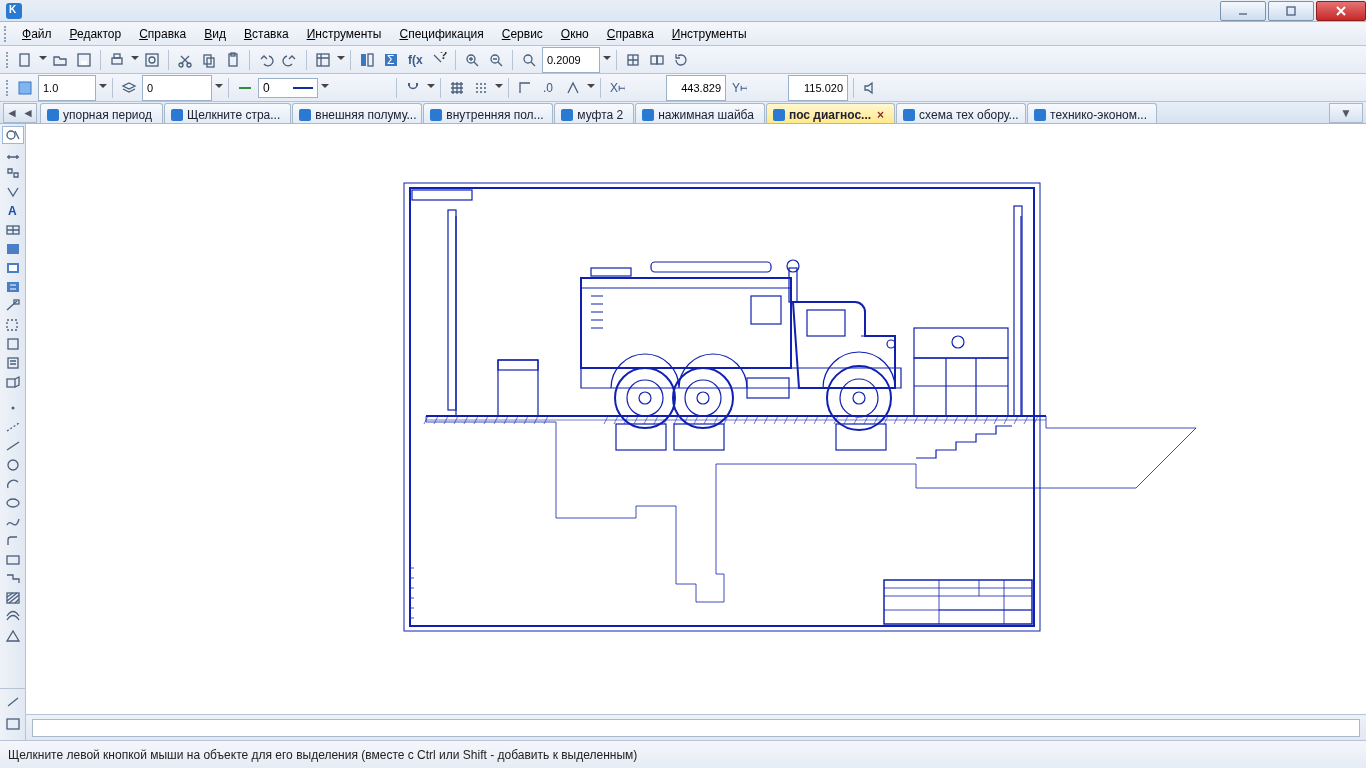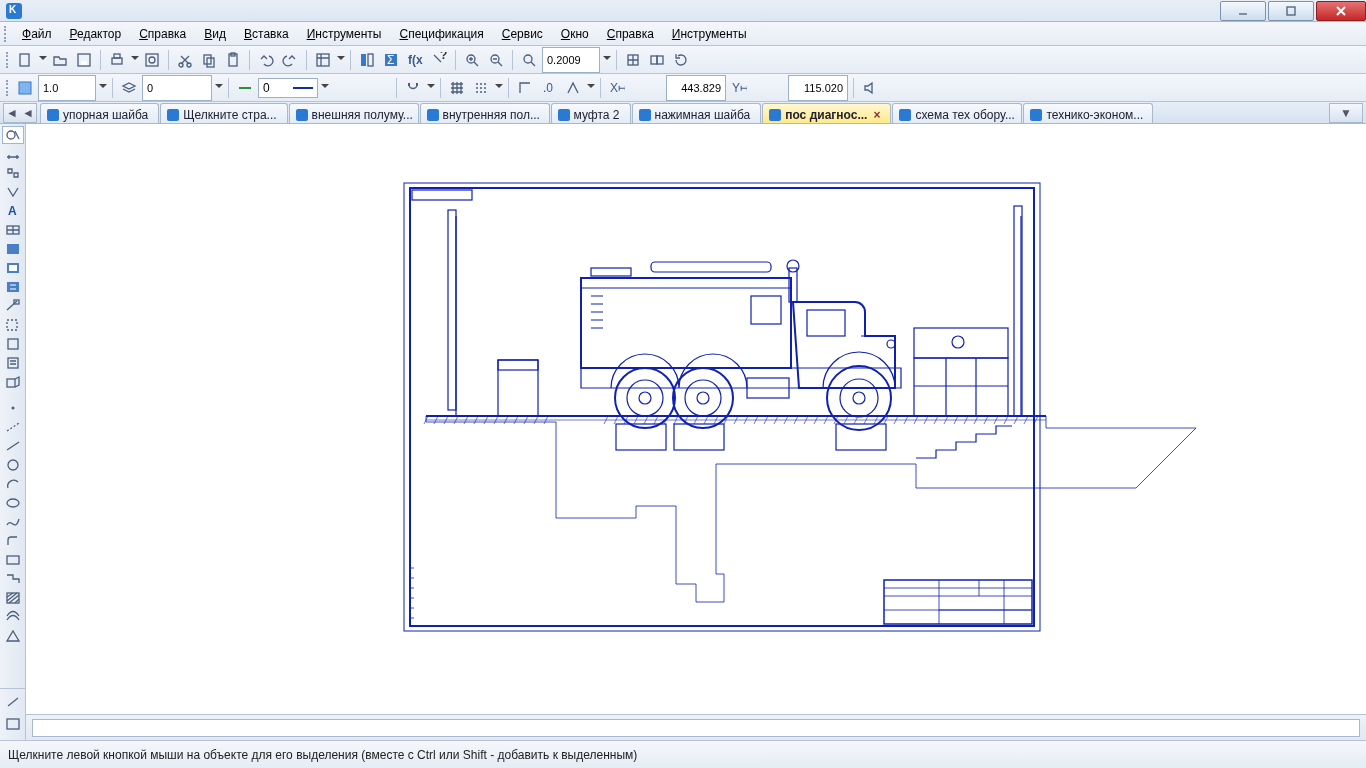--- a/index.html
+++ b/index.html
@@ -338,21 +338,21 @@
 </div>
 
 <div class="doctabs">
   <div class="tabnav left">
       <div>◄</div>
       <div>◄</div>
     </div>
   <div id="tabs-host" style="display: flex;">
       <div class="dtab">
         <span class="ico"></span>
-        <span>упорная шайба</span>
+        <span>упорная период</span>
       </div>
       <div class="dtab">
         <span class="ico"></span>
         <span>Щелкните стра...</span>
       </div>
       <div class="dtab">
         <span class="ico"></span>
         <span>внешняя полуму...</span>
       </div>
       <div class="dtab">

